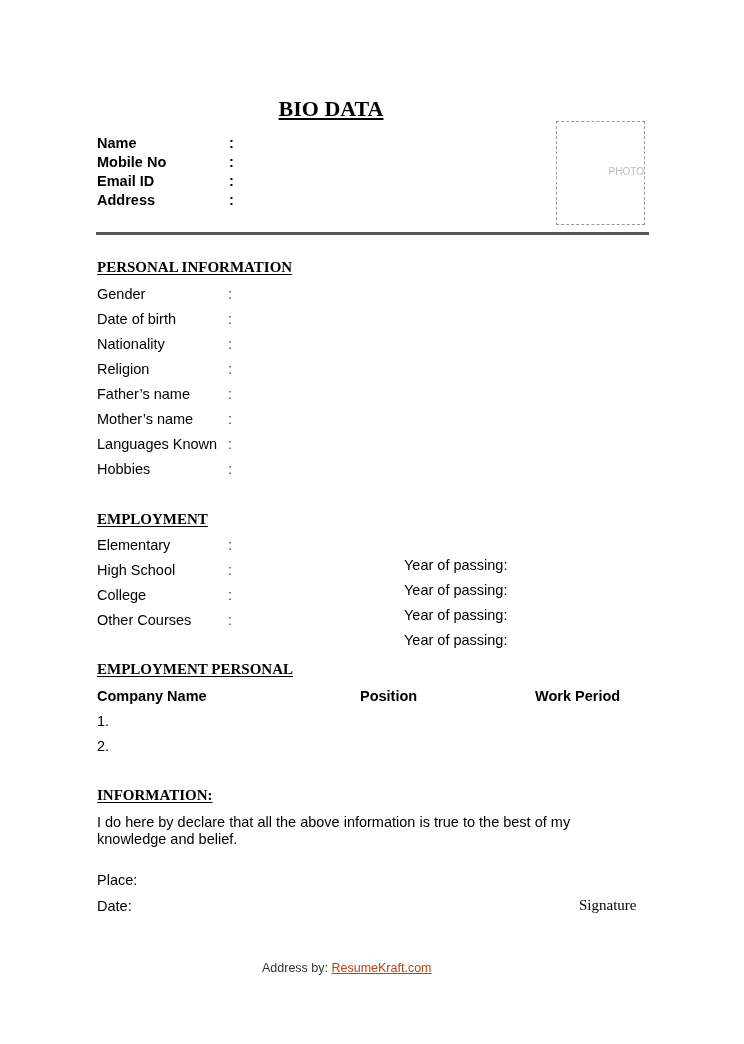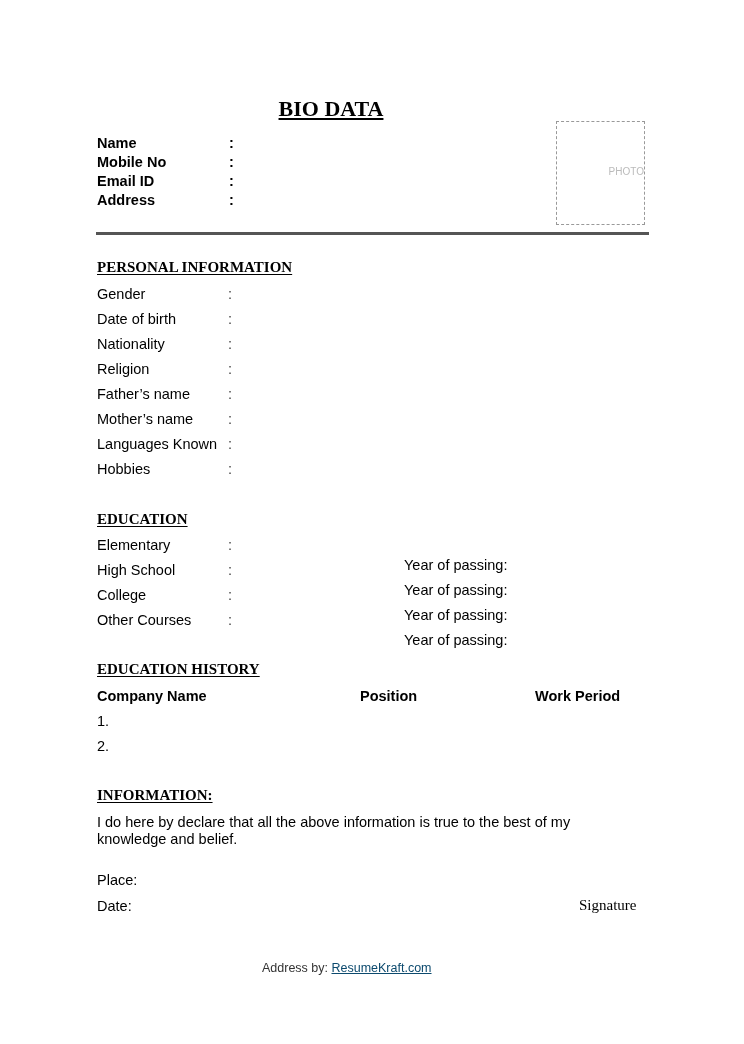--- a/index.html
+++ b/index.html
@@ -13,21 +13,21 @@
   .hdr-row .colon { position:absolute; left:132px; }
   .photo { left:556px; top:121px; width:87px; height:102px; border:1px dashed #999; }
   .photo span { position:absolute; left:0; right:0; top:44px; text-align:right; font-size:10px; color:#bbb; }
   .rule { left:96px; top:232px; width:553px; height:3px; background:#555; }
   .sec { position:absolute; left:97px; font-size:15px; font-weight:bold; text-decoration:underline; text-decoration-thickness:1.3px; text-underline-offset:2px; }
   .row { position:absolute; left:97px; font-size:14.5px; height:20px; line-height:20px; }
   .row .colon { position:absolute; left:131px; color:#444; }
   .row .yop { position:absolute; left:307px; white-space:nowrap;margin-top:20px; }
   .emp-h { position:absolute; font-size:14.5px; font-weight:bold; }
   .footer { left:262px; top:961px; font-size:12.5px; color:#333; }
-  .footer a { color:#0c4a6e; text-decoration:underline; }
+  .footer a { color:#c2410c; text-decoration:underline; }
 </style>
 </head>
 <body>
 
 <div id="title" class="abs serif"><span>BIO DATA</span></div>
 
 <div class="hdr-row sans" style="top:134px"><span>Name</span><span class="colon">:</span></div>
 <div class="hdr-row sans" style="top:153px"><span>Mobile No</span><span class="colon">:</span></div>
 <div class="hdr-row sans" style="top:172px"><span>Email ID</span><span class="colon">:</span></div>
 <div class="hdr-row sans" style="top:191px"><span>Address</span><span class="colon">:</span></div>
@@ -40,27 +40,27 @@
 <div class="sec serif" style="top:259px">PERSONAL INFORMATION</div>
 <div class="row sans" style="top:284px"><span>Gender</span><span class="colon">:</span></div>
 <div class="row sans" style="top:309px"><span>Date of birth</span><span class="colon">:</span></div>
 <div class="row sans" style="top:334px"><span>Nationality</span><span class="colon">:</span></div>
 <div class="row sans" style="top:359px"><span>Religion</span><span class="colon">:</span></div>
 <div class="row sans" style="top:384px"><span>Father’s name</span><span class="colon">:</span></div>
 <div class="row sans" style="top:409px"><span>Mother’s name</span><span class="colon">:</span></div>
 <div class="row sans" style="top:434px"><span>Languages Known</span><span class="colon">:</span></div>
 <div class="row sans" style="top:459px"><span>Hobbies</span><span class="colon">:</span></div>
 
-<div class="sec serif" style="top:511px">EDUCATION</div>
+<div class="sec serif" style="top:511px">EMPLOYMENT</div>
 <div class="row sans" style="top:535px"><span>Elementary</span><span class="colon">:</span><span class="yop">Year of passing:</span></div>
 <div class="row sans" style="top:560px"><span>High School</span><span class="colon">:</span><span class="yop">Year of passing:</span></div>
 <div class="row sans" style="top:585px"><span>College</span><span class="colon">:</span><span class="yop">Year of passing:</span></div>
 <div class="row sans" style="top:610px"><span>Other Courses</span><span class="colon">:</span><span class="yop">Year of passing:</span></div>
 
-<div class="sec serif" style="top:661px">EDUCATION HISTORY</div>
+<div class="sec serif" style="top:661px">EMPLOYMENT PERSONAL</div>
 <div class="emp-h sans" style="left:97px; top:688px">Company Name</div>
 <div class="emp-h sans" style="left:360px; top:688px">Position</div>
 <div class="emp-h sans" style="left:535px; top:688px">Work Period</div>
 <div class="row sans" style="top:711px">1.</div>
 <div class="row sans" style="top:736px">2.</div>
 
 <div class="sec serif" style="top:787px">INFORMATION:</div>
 <div class="row sans" style="top:812px">I do here by declare that all the above information is true to the best of my</div>
 <div class="row sans" style="top:829px">knowledge and belief.</div>
 <div class="row sans" style="top:870px">Place:</div>

